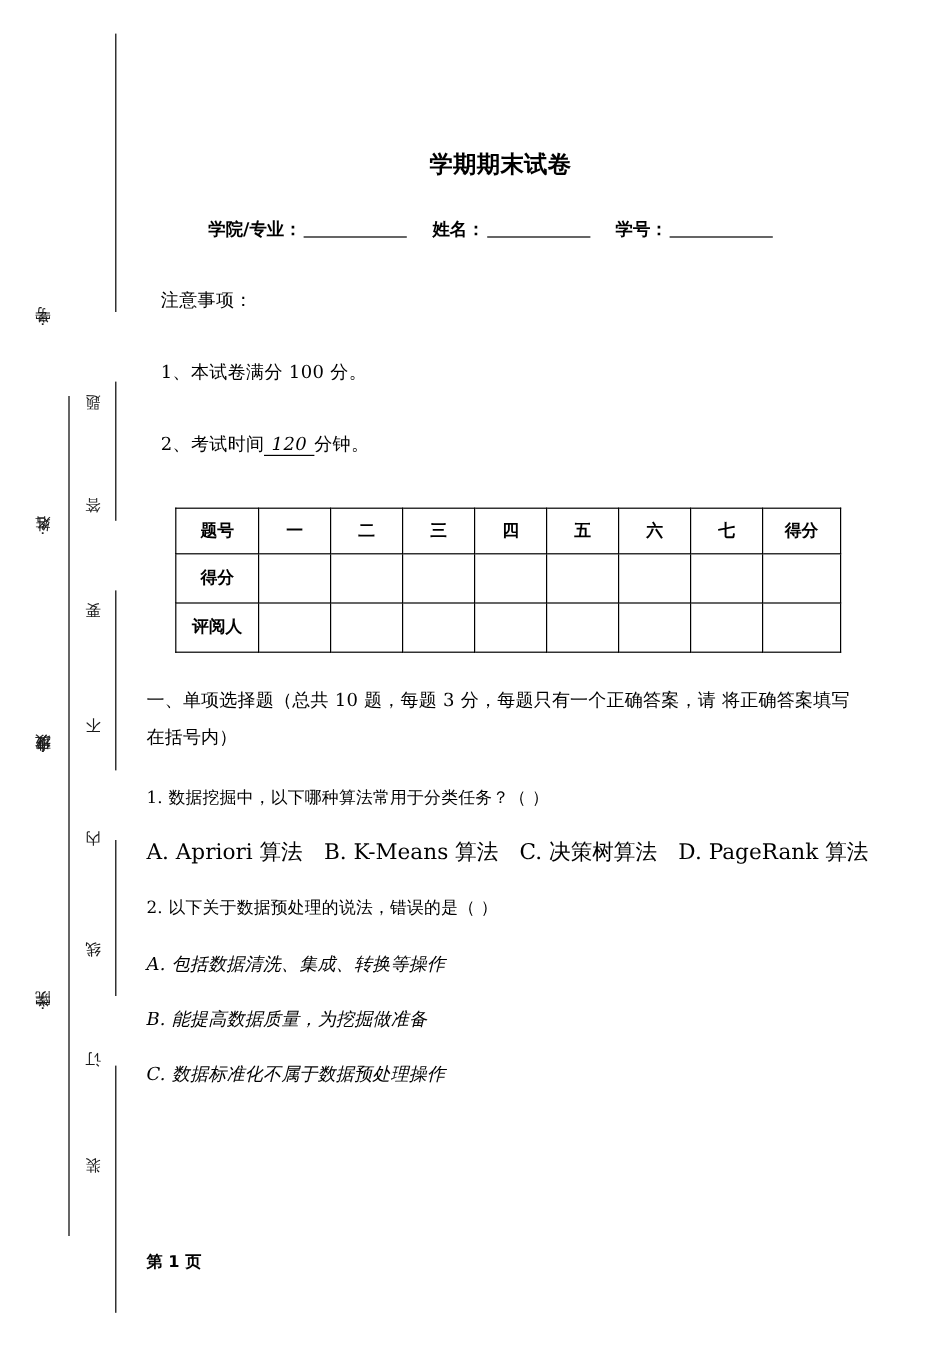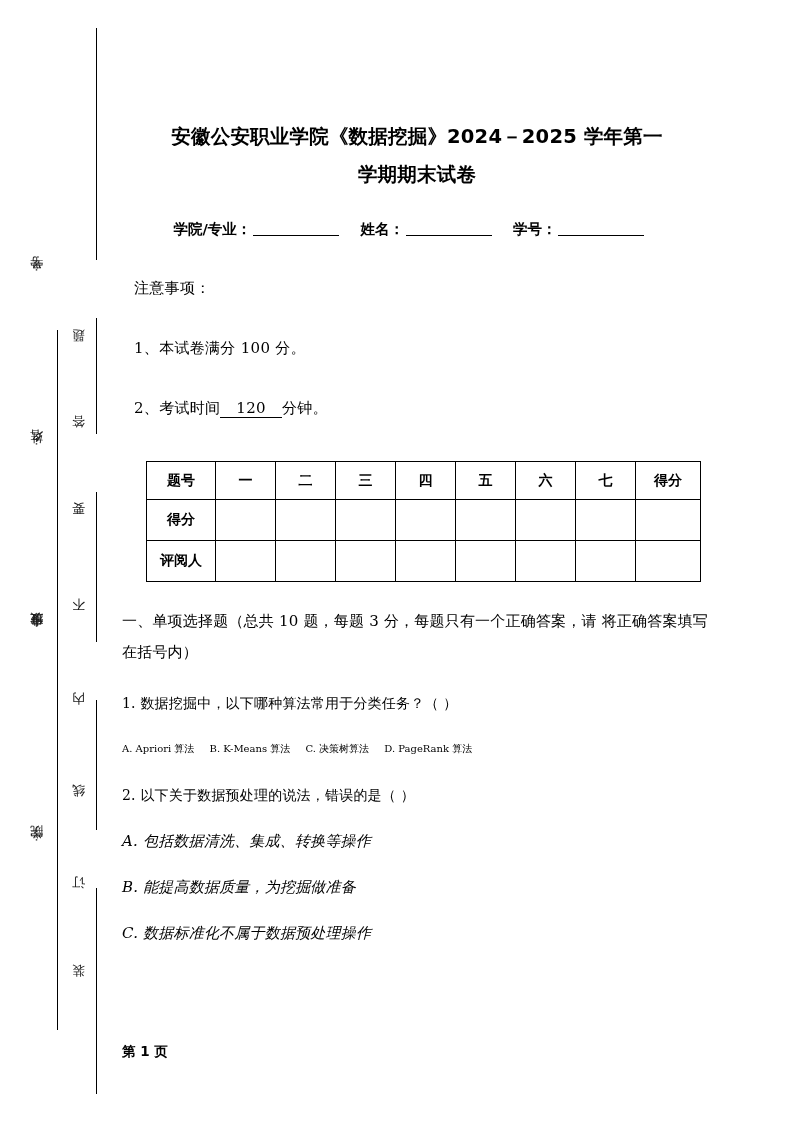--- a/index.html
+++ b/index.html
@@ -92,21 +92,22 @@
 
   .note-line {
     margin: 12px;
     padding-top: 26px;
     font-size: 15px;
     line-height: 22px;
     letter-spacing: 0.3px;
   }
   .note-line .ul {
     border-bottom: 1.2px solid #000;
-    padding: 0 16px;
+    padding: 0 6px;
+    font-style: italic;
   }
 
   
   #score-table-wrap {
     padding-top: 30px;
     padding-left: 24px;
   }
   table.score {
     border-collapse: collapse;
     table-layout: fixed;
@@ -136,21 +137,21 @@
   .q-stem {
     margin: 0;
     padding-top: 24px;
     font-size: 14px;
     line-height: 22px;
     letter-spacing: 0.2px;
   }
   .q-opts-inline {
     margin: 0;
     padding-top: 24px;
-    font-size: 10px;
+    font-size: 18px;
     line-height: 22px;
     white-space: nowrap;
   }
   .q-opts-inline .opt { margin-right: 12px; }
   .q-opt {
     margin: 0;
     padding-top: 24px;
     font-size: 15px;
     line-height: 22px;
     letter-spacing: 0.2px;
@@ -193,21 +194,20 @@
   <div class="side-char" style="left:70px;top:620px;">不</div>
   <div class="side-char" style="left:70px;top:716px;">内</div>
   <div class="side-char" style="left:70px;top:808px;">线</div>
   <div class="side-char" style="left:70px;top:900px;">订</div>
   <div class="side-char" style="left:70px;top:988px;">装</div>
 </div>
 
 <div id="content">
 
   <h1 id="doc-title">
-    <span>安徽公安职业学院《数据挖掘》2024－2025 学年第一</span>
     <span class="line2">学期期末试卷</span>
   </h1>
 
   <div id="fields-row">
     <span class="fld"><span>学院/专业：</span><span class="blank"></span></span>
     <span class="fld"><span>姓名：</span><span class="blank"></span></span>
     <span class="fld"><span>学号：</span><span class="blank"></span></span>
   </div>
 
   <p class="note-line">注意事项：</p>

